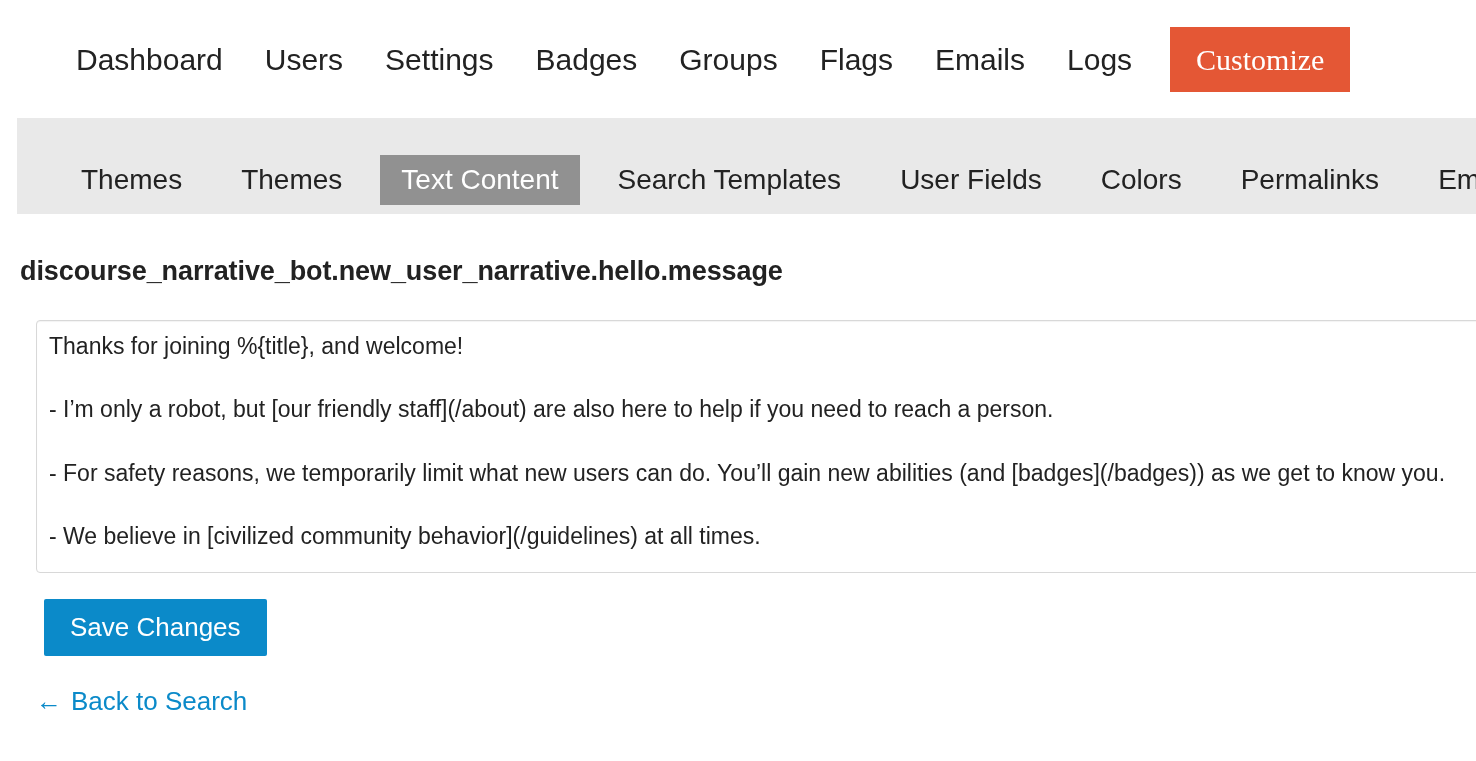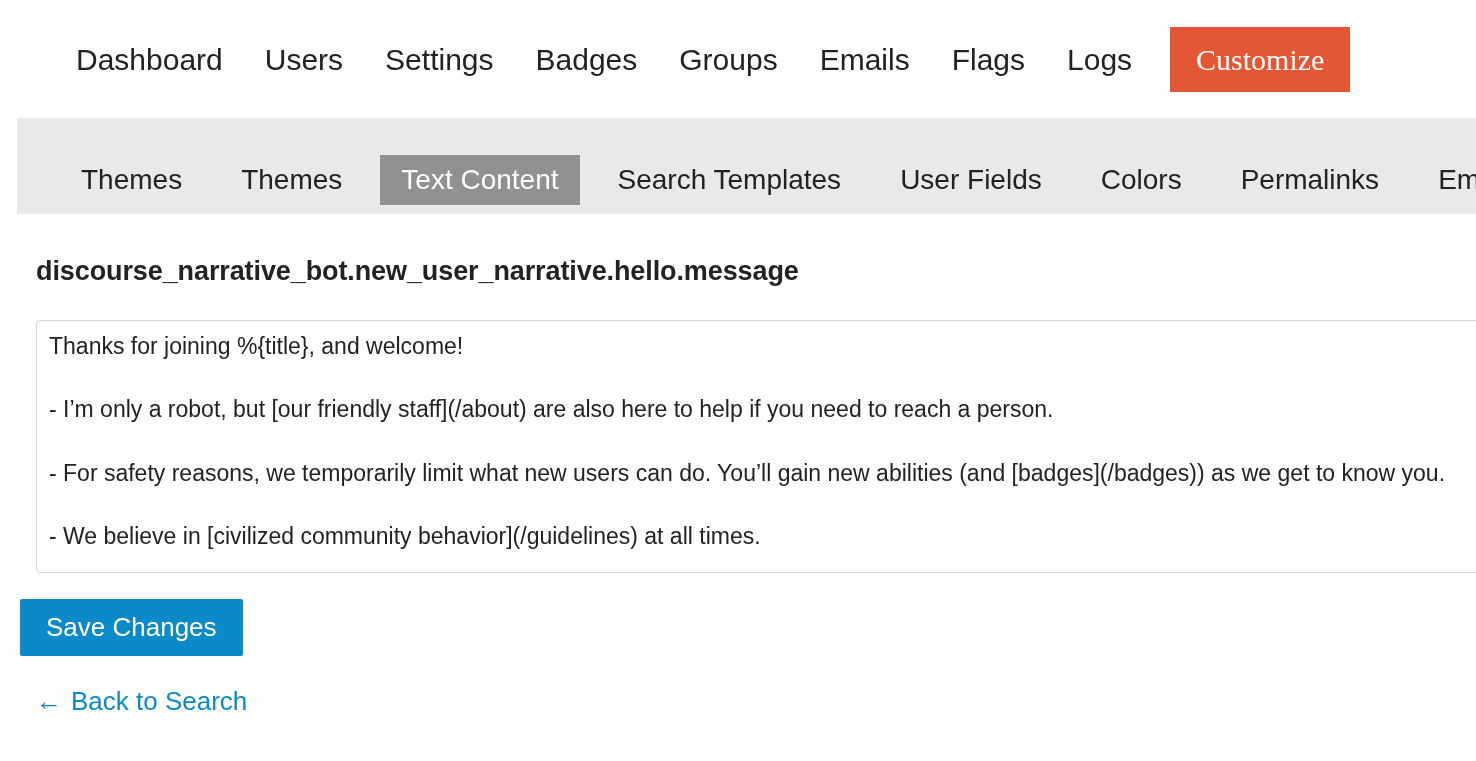--- a/index.html
+++ b/index.html
@@ -78,21 +78,21 @@
     position: absolute;
     top: 214px;
     left: 0;
     width: 1476px;
     height: 547px;
     background: #ffffff;
   }
   .page-title {
     position: absolute;
     top: 42px;
-    left: 36px;
+    left: 20px;
     font-size: 27px;
     font-weight: bold;
     color: #222222;
     letter-spacing: -0.1px;
     white-space: nowrap;
   }
 
   .text-editor {
     position: absolute;
     top: 106px;
@@ -110,21 +110,21 @@
     color: #222222;
     resize: none;
     outline: none;
     overflow: hidden;
     white-space: pre;
   }
 
   .save-button {
     position: absolute;
     top: 385px;
-    left: 20px;
+    left: 44px;
     background: #0b8ac9;
     color: #ffffff;
     border: none;
     border-radius: 2px;
     font-family: "Liberation Sans", sans-serif;
     font-size: 26px;
     padding: 14px 26px;
     line-height: 1.1;
     cursor: pointer;
   }
@@ -151,22 +151,22 @@
 </style>
 </head>
 <body>
 
 <div class="top-nav">
   <a class="top-nav-item">Dashboard</a>
   <a class="top-nav-item">Users</a>
   <a class="top-nav-item">Settings</a>
   <a class="top-nav-item">Badges</a>
   <a class="top-nav-item">Groups</a>
+  <a class="top-nav-item">Flags</a>
   <a class="top-nav-item">Emails</a>
-  <a class="top-nav-item">Flags</a>
   <a class="top-nav-item">Logs</a>
   <a class="top-nav-item active">Customize</a>
 </div>
 
 <div class="sub-nav">
   <a class="sub-nav-item">Themes</a>
   <a class="sub-nav-item">Themes</a>
   <a class="sub-nav-item active">Text Content</a>
   <a class="sub-nav-item">Search Templates</a>
   <a class="sub-nav-item">User Fields</a>

